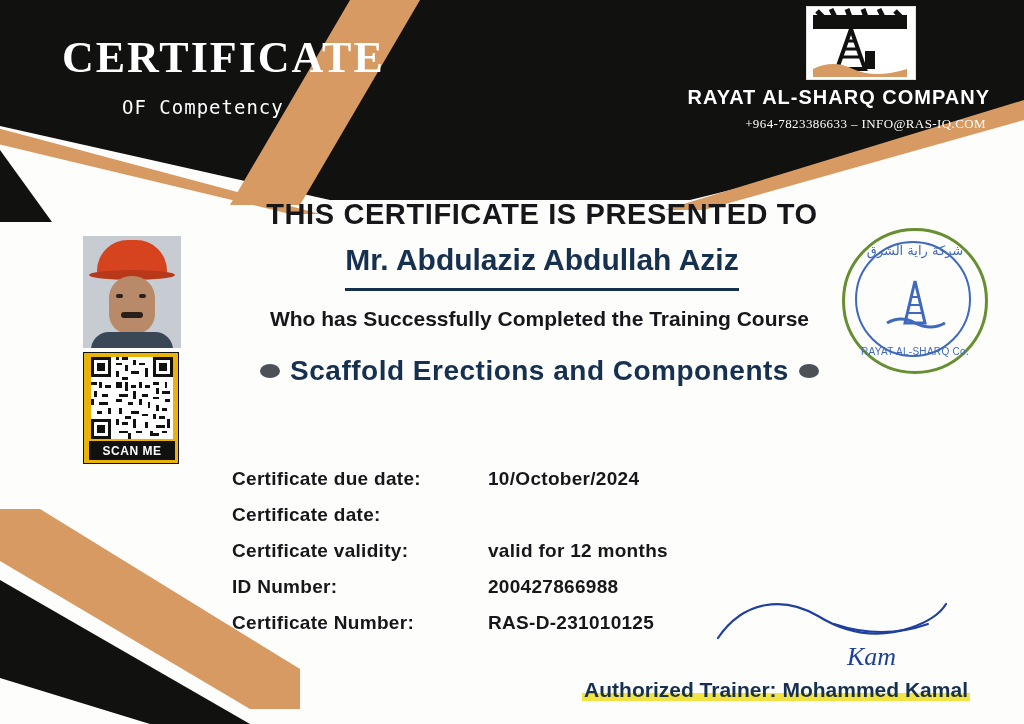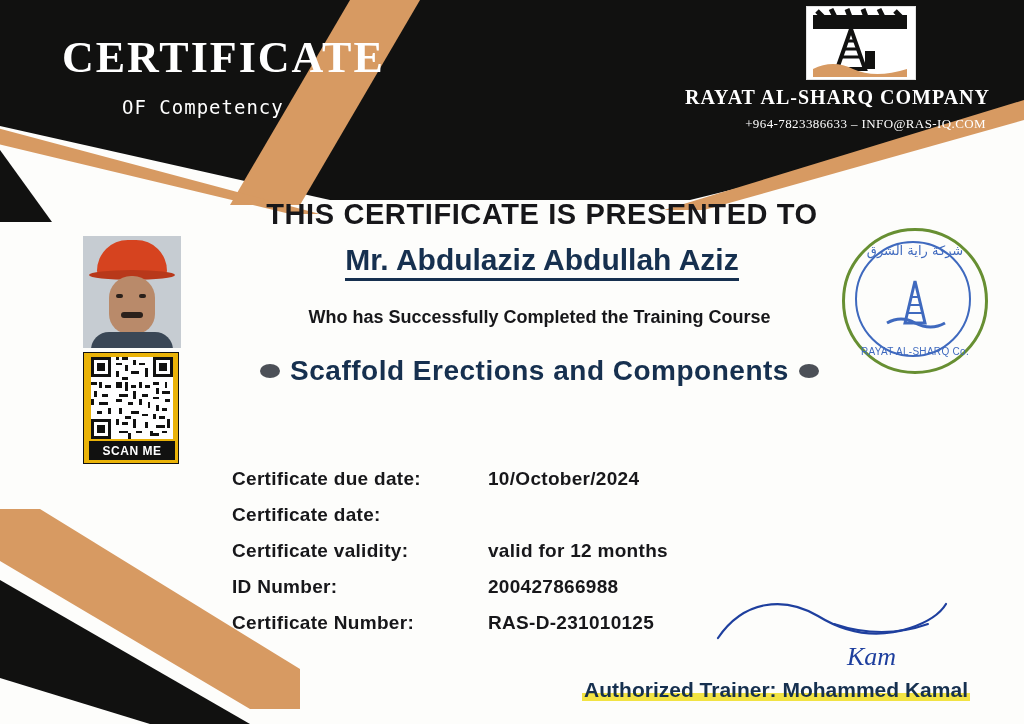--- a/index.html
+++ b/index.html
@@ -97,21 +97,21 @@
     top: 96px; left: 122px;
     font-family: "DejaVu Sans Mono", monospace;
     font-size: 19px;
     letter-spacing: 1px;
     color: #ffffff;
   }
 
   .company-name {
     position: absolute;
     top: 86px; right: 34px;
-    font-family: Liberation Serif, serif;
+    font-family: Liberation Sans, sans-serif;
     font-weight: bold;
     font-size: 20px;
     letter-spacing: 1px;
     color: #ffffff;
   }
   .company-contact {
     position: absolute;
     top: 116px; right: 38px;
     font-family: "Liberation Serif", serif;
     font-size: 13px;
@@ -146,27 +146,27 @@
     top: 243px; left: 0; width: 1024px;
     text-align: center;
     padding-left: 60px;
     box-sizing: border-box;
   }
   .recipient span {
     font-size: 30px;
     font-weight: bold;
     color: #16304f;
     border-bottom: 3px solid #16304f;
-    padding-bottom: 2px;
+    padding-bottom: 12px;
   }
   .completed-line {
     position: absolute;
     top: 307px; left: 0; width: 1024px;
     text-align: center;
-    font-size: 18px;
+    font-size: 21px;
     font-weight: bold;
     color: #17171a;
     padding-left: 55px;
     box-sizing: border-box;
   }
   .course-row {
     position: absolute;
     top: 355px; left: 0; width: 1024px;
     display: flex;
     align-items: center;

